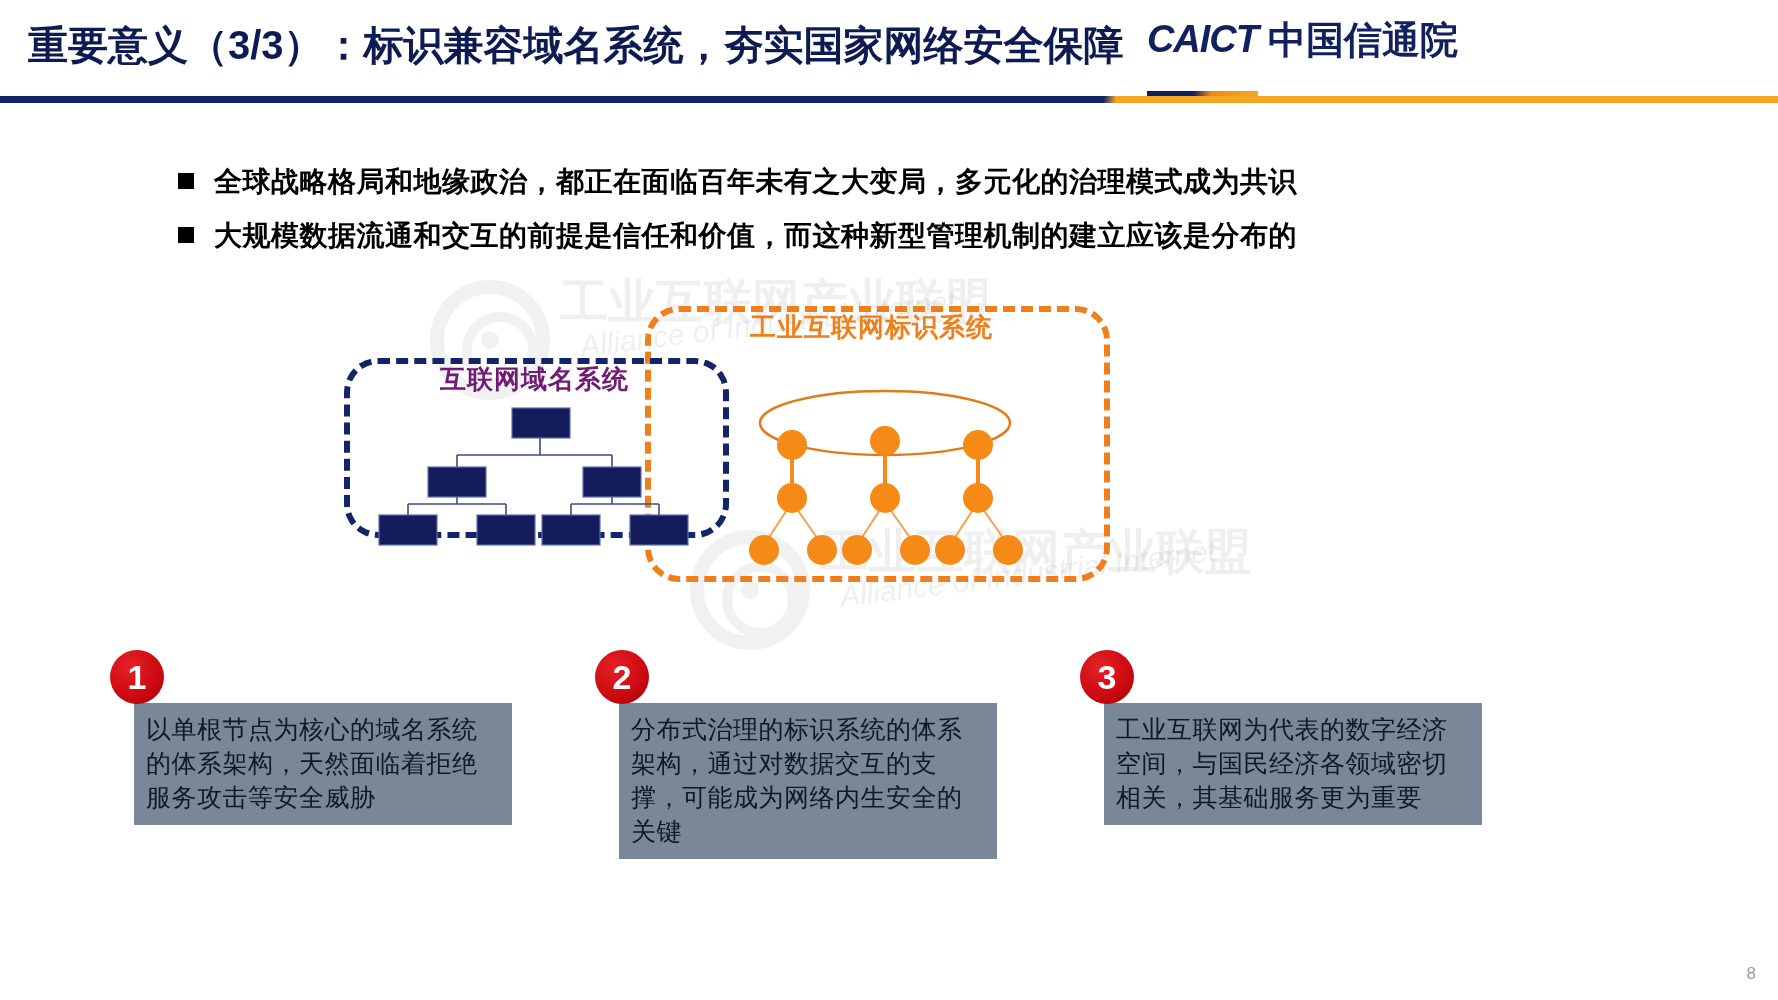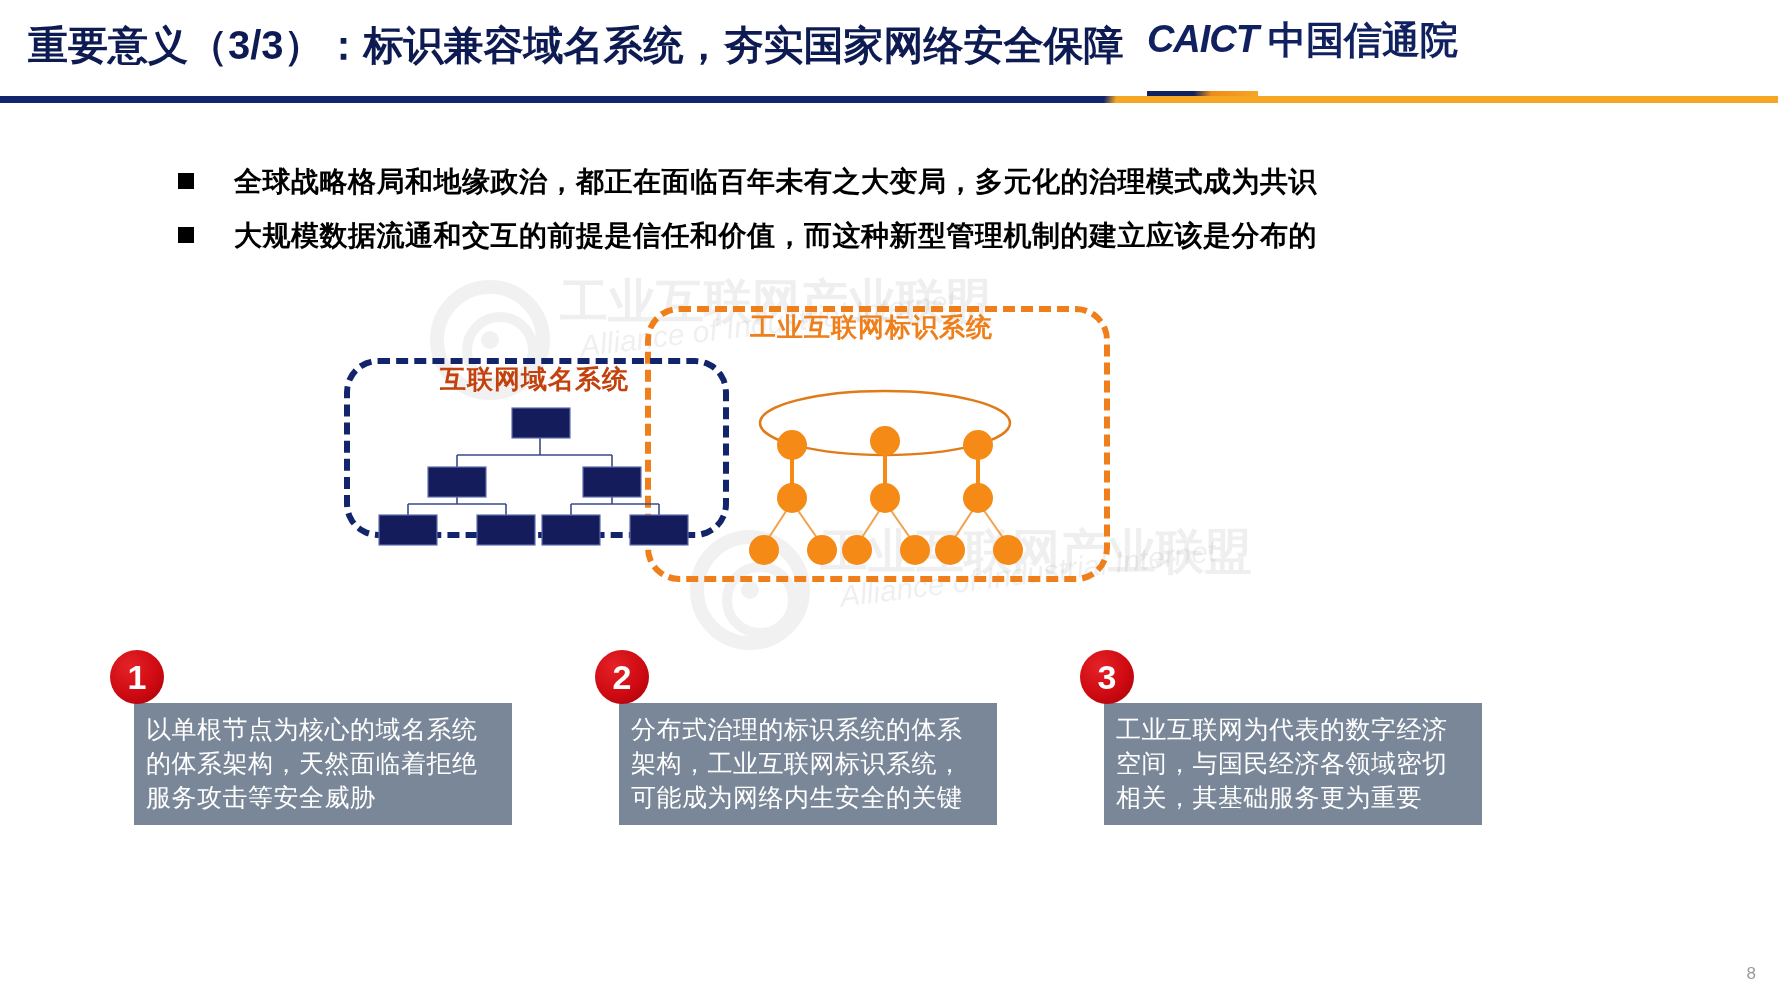--- a/index.html
+++ b/index.html
@@ -112,21 +112,20 @@
     margin-top: 11px;
     margin-right: 20px;
     flex: 0 0 auto;
   }
   .bullet-text {
     font-size: 28px;
     font-weight: bold;
     color: #000000;
     line-height: 40px;
     letter-spacing: 0.5px;
-    margin-left: 20px;
   }
 
   
   .watermark {
     position: absolute;
     opacity: 0.13;
     pointer-events: none;
     user-select: none;
   }
   .wm-gear {
@@ -198,21 +197,21 @@
     border: 6px dashed #ef7f1a;
     border-radius: 34px;
     box-sizing: border-box;
   }
   .label-dns {
     position: absolute;
     left: 110px;
     top: 72px;
     font-size: 26px;
     font-weight: bold;
-    color: #c2410c;
+    color: #701a75;
     white-space: nowrap;
     letter-spacing: 1px;
   }
   .label-iid {
     position: absolute;
     left: 420px;
     top: 20px;
     font-size: 26px;
     font-weight: bold;
     color: #ef7f1a;
@@ -256,21 +255,21 @@
     z-index: 3;
     line-height: 1;
   }
   .callout-body {
     position: absolute;
     left: 14px;
     top: 53px;
     width: 378px;
     min-height: 104px;
     background: #7a8799;
-    color: #ffffff;
+    color: #0f172a;
     font-size: 25px;
     line-height: 34px;
     padding: 9px 12px 11px 12px;
     box-sizing: border-box;
     letter-spacing: 0.5px;
   }
 
   .page-number {
     position: absolute;
     right: 22px;
@@ -397,21 +396,21 @@
   <div class="label-iid">工业互联网标识系统</div>
 </div>
 
 <div class="callouts">
   <div class="callout callout-1">
     <div class="callout-badge">1</div>
     <div class="callout-body">以单根节点为核心的域名系统的体系架构，天然面临着拒绝服务攻击等安全威胁</div>
   </div>
   <div class="callout callout-2">
     <div class="callout-badge">2</div>
-    <div class="callout-body">分布式治理的标识系统的体系架构，工业互联网标识系统，可能成为网络内生安全的关键</div>
+    <div class="callout-body">分布式治理的标识系统的体系架构，通过对数据交互的支撑，可能成为网络内生安全的关键</div>
   </div>
   <div class="callout callout-3">
     <div class="callout-badge">3</div>
     <div class="callout-body">工业互联网为代表的数字经济空间，与国民经济各领域密切相关，其基础服务更为重要</div>
   </div>
 </div>
 
 <div class="page-number">8</div>
 
 </body></html>

